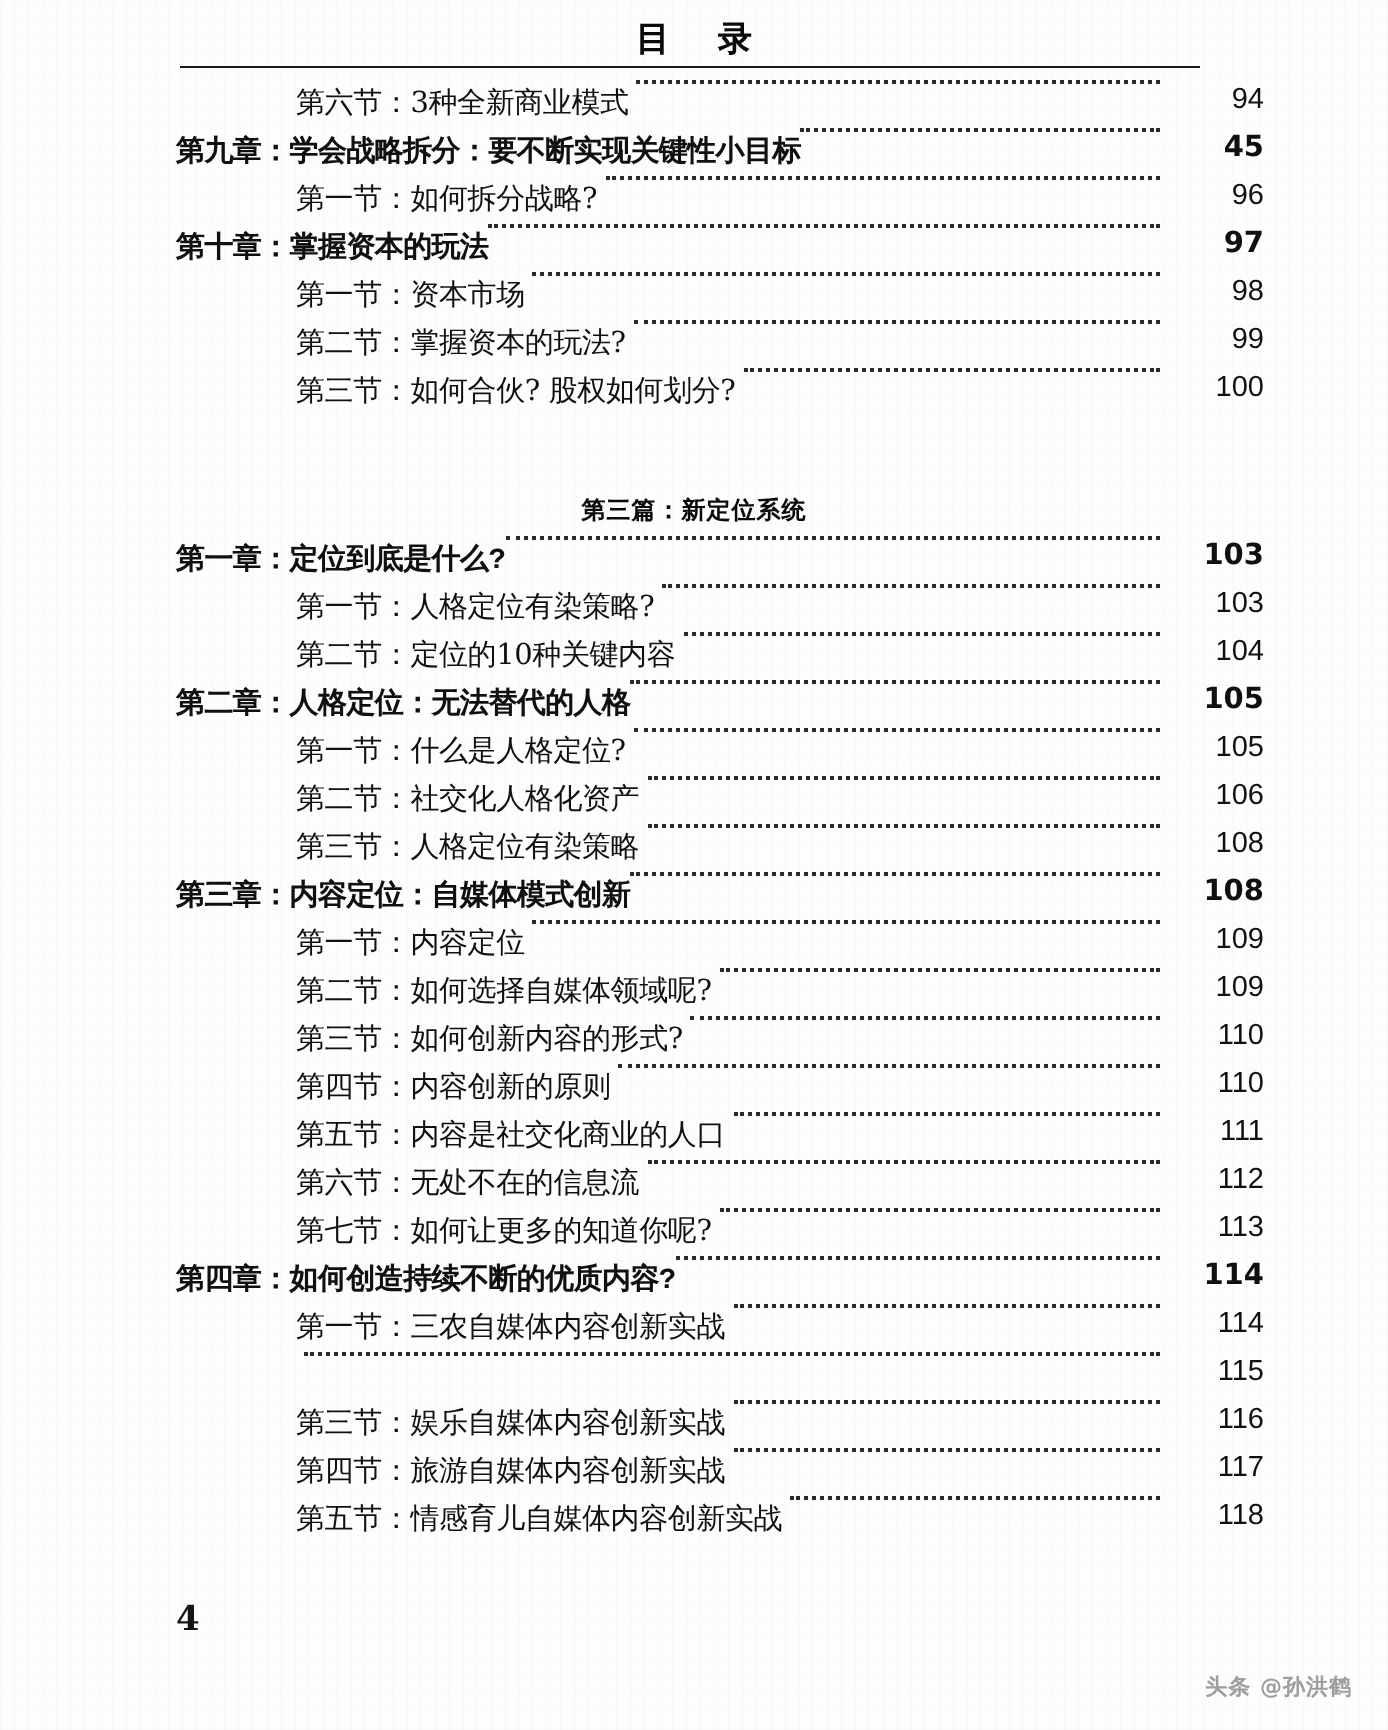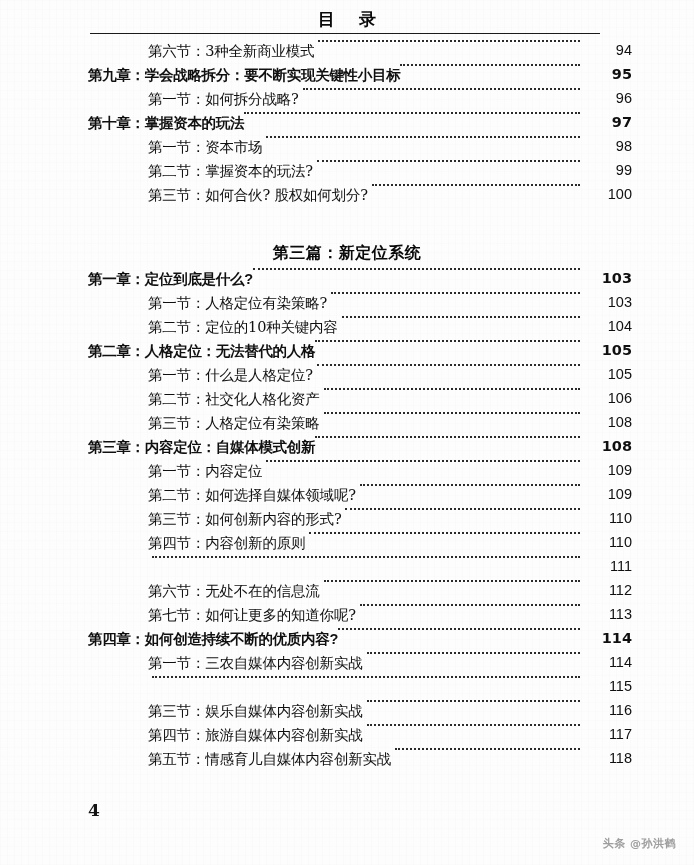--- a/index.html
+++ b/index.html
@@ -70,21 +70,21 @@
     font-size: 14.5px;
     color: #101010;
     letter-spacing: -0.2px;
   }
 
   .toc-row.chapter {
     padding-left: 88px;
   }
   .toc-row.chapter .toc-label {
     font-weight: bold;
-    font-family: Liberation Sans, sans-serif;
+    font-family: Liberation Mono, monospace;
     font-size: 14.5px;
     letter-spacing: -0.3px;
   }
 
   .toc-row.section {
     padding-left: 148px;
   }
   .toc-row.section .toc-label {
     font-weight: normal;
     font-family: "DejaVu Serif", "Liberation Serif", serif;
@@ -122,21 +122,21 @@
 
   
   .part-heading {
     height: 54px;
     display: flex;
     align-items: flex-end;
     justify-content: center;
     padding-bottom: 6px;
   }
   .part-heading .part-text {
-    font-size: 16px;
+    font-size: 12px;
     font-weight: bold;
     font-family: "DejaVu Sans", "Liberation Sans", sans-serif;
     letter-spacing: 0.5px;
     color: #0a0a0a;
   }
 
   
   .folio {
     position: absolute;
     left: 88px;
@@ -171,21 +171,21 @@
   <div class="toc" id="toc-container">
       <div class="toc-row section">
         <span class="toc-label">第六节：3种全新商业模式</span>
         <span class="leader"></span>
         <span class="page-num">94</span>
         <span class="num-gutter"></span>
       </div>
       <div class="toc-row chapter">
         <span class="toc-label">第九章：学会战略拆分：要不断实现关键性小目标</span>
         <span class="leader"></span>
-        <span class="page-num">95</span>
+        <span class="page-num">45</span>
         <span class="num-gutter"></span>
       </div>
       <div class="toc-row section">
         <span class="toc-label">第一节：如何拆分战略?</span>
         <span class="leader"></span>
         <span class="page-num">96</span>
         <span class="num-gutter"></span>
       </div>
       <div class="toc-row chapter">
         <span class="toc-label">第十章：掌握资本的玩法</span>
@@ -280,20 +280,21 @@
         <span class="page-num">110</span>
         <span class="num-gutter"></span>
       </div>
       <div class="toc-row section">
         <span class="toc-label">第四节：内容创新的原则</span>
         <span class="leader"></span>
         <span class="page-num">110</span>
         <span class="num-gutter"></span>
       </div>
       <div class="toc-row section">
+        <span class="toc-label">第五节：内容是社交化商业的人口</span>
         <span class="leader"></span>
         <span class="page-num">111</span>
         <span class="num-gutter"></span>
       </div>
       <div class="toc-row section">
         <span class="toc-label">第六节：无处不在的信息流</span>
         <span class="leader"></span>
         <span class="page-num">112</span>
         <span class="num-gutter"></span>
       </div>

